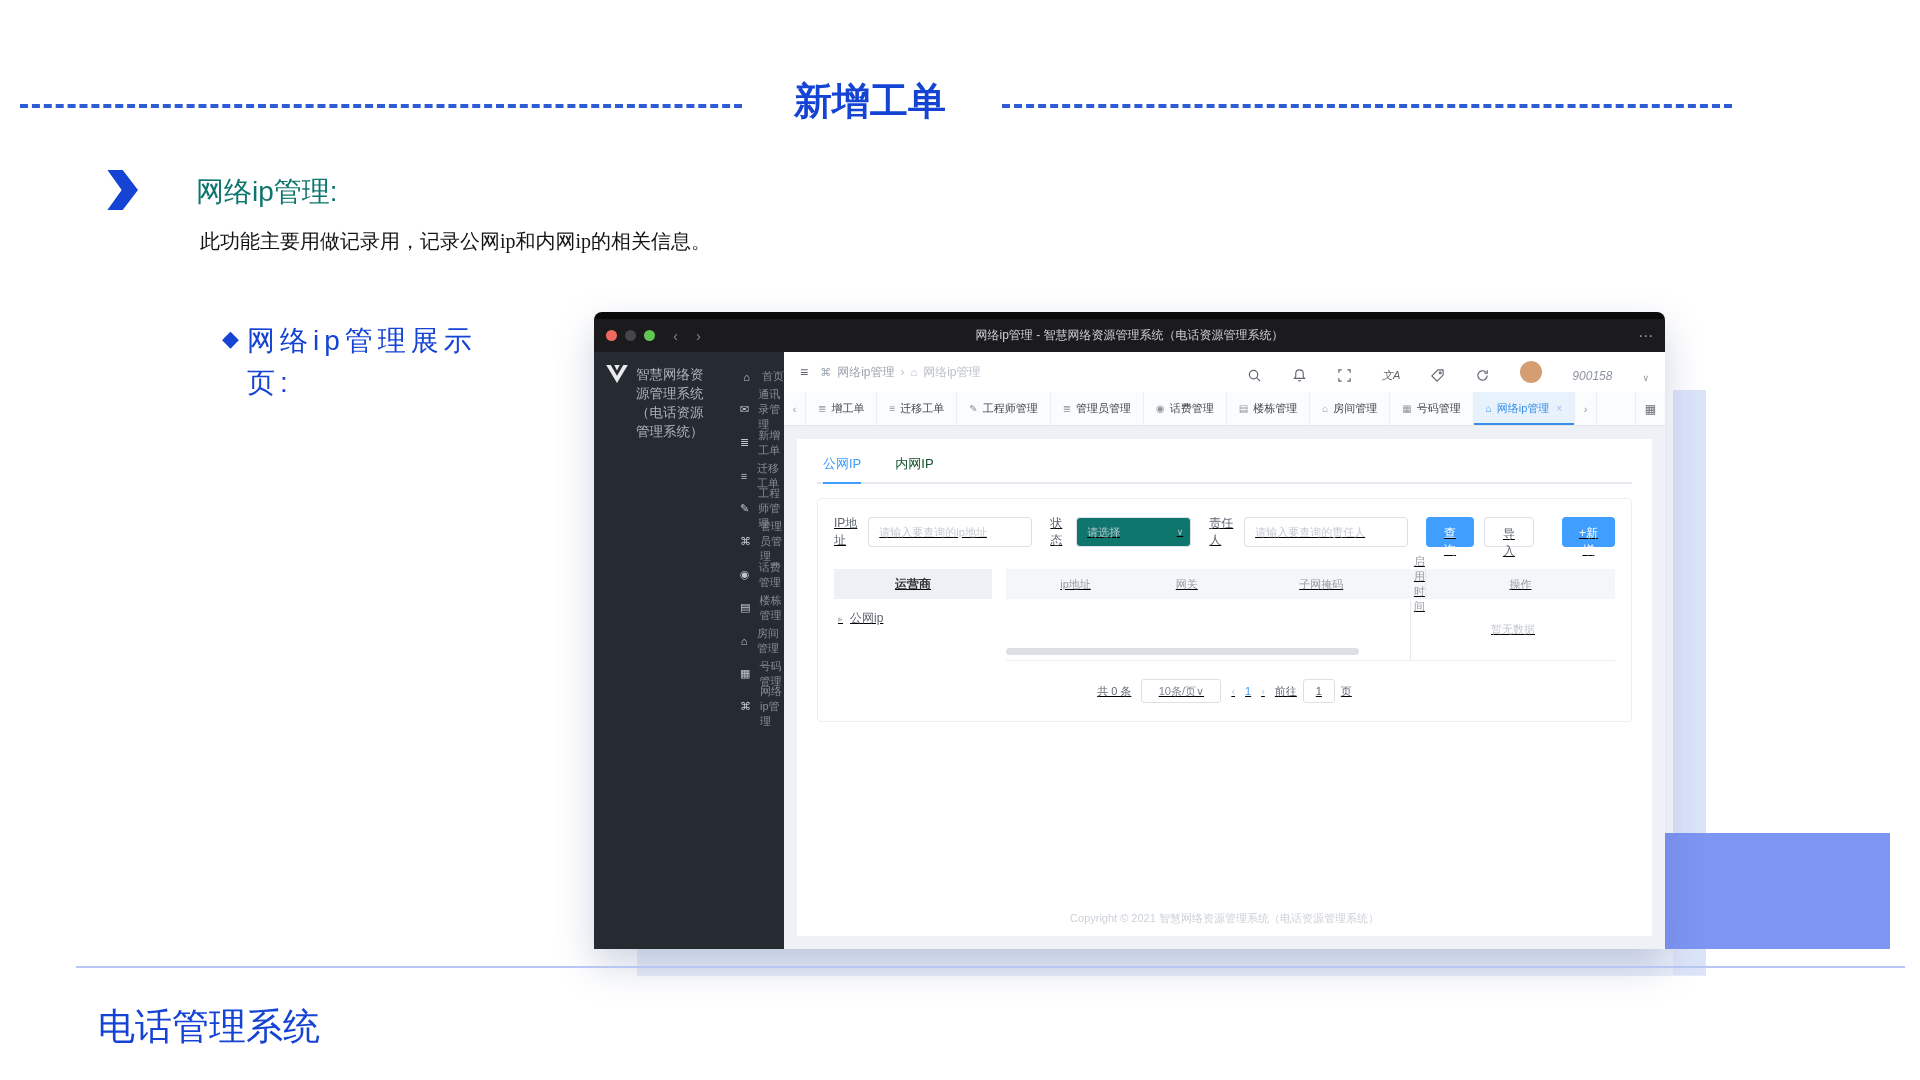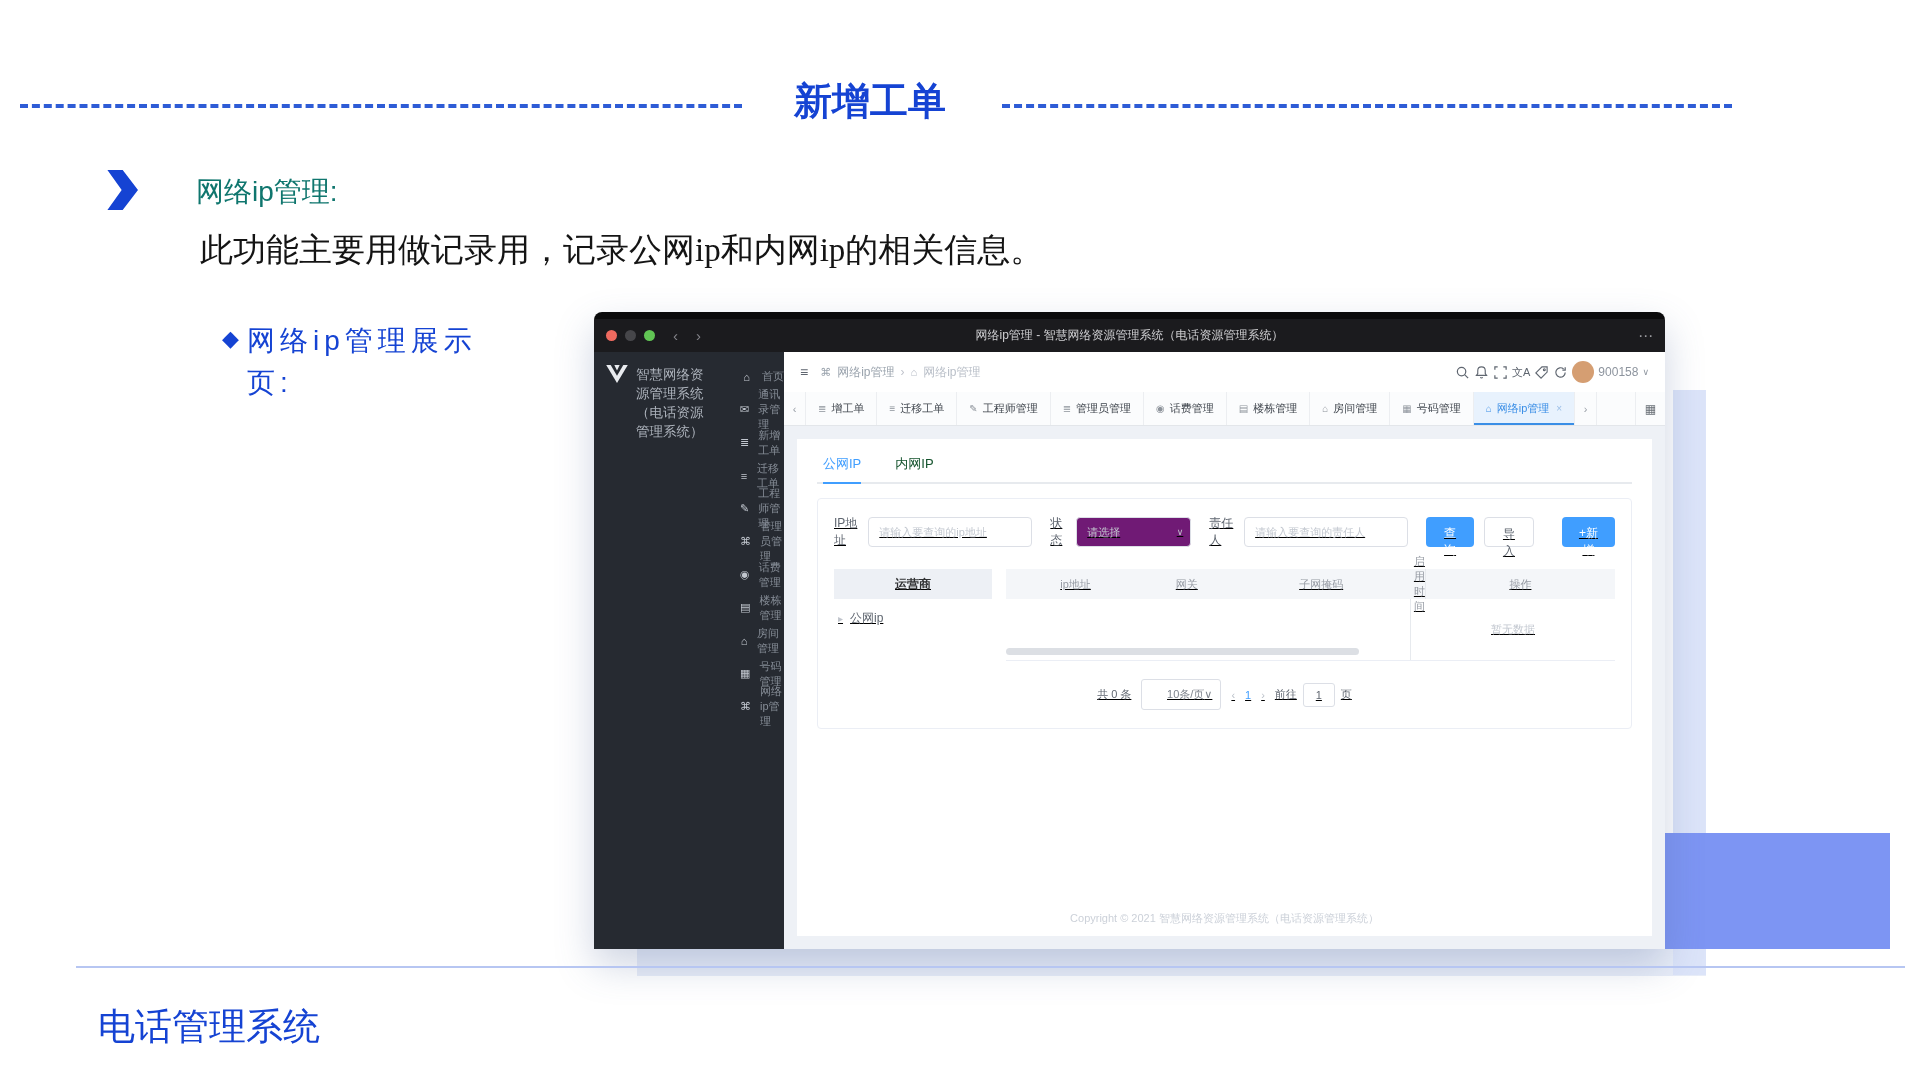--- a/index.html
+++ b/index.html
@@ -9,21 +9,21 @@
 
   
   .dash { position:absolute; top:104px; border-top:4px dashed #2e5cd6; }
   .dash-left  { left:20px;  width:722px; }
   .dash-right { left:1002px; width:730px; }
   .slide-title { position:absolute; top:76px; left:760px; width:220px; text-align:center;
                  font-size:38px; font-weight:bold; color:#1543d3; }
   .bullet-chevron { position:absolute; top:170px; left:104px; width:34px; height:40px; background:#1543d3;
                     clip-path:polygon(10% 0,55% 0,100% 50%,55% 100%,10% 100%,52% 50%); }
   .section-heading { position:absolute; top:173px; left:196px; font-size:28px; color:#0f766e; }
-  .description { position:absolute; top:228px; left:200px; font-size:33px; color:#141414;
+  .description { position:absolute; top:228px; left:200px; font-size:20px; color:#141414;
                  font-family:"Liberation Serif","DejaVu Serif",serif; }
   .sub-bullet { position:absolute; top:320px; left:222px; width:300px; display:flex; }
   .diamond { font-size:22px; color:#1543d3; margin:6px 8px 0 0; }
   .sub-bullet-text { width:250px; font-size:28px; color:#1543d3; letter-spacing:5px; line-height:42px; }
   .slide-footer { position:absolute; top:1002px; left:98px; font-size:37px; color:#1543d3; }
   .hairline { position:absolute; top:966px; left:76px; width:1829px; height:2px; background:#b7c6f2; z-index:4; }
   .deco-strip { position:absolute; left:1673px; top:390px; width:33px; height:585px; background:#dce4f9; z-index:1; }
   .deco-block { position:absolute; left:1665px; top:833px; width:225px; height:116px; background:#7d95f3; z-index:2; }
   .deco-band  { position:absolute; left:637px; top:942px; width:1069px; height:34px; background:#e8edf8; z-index:0; }
 
@@ -50,21 +50,21 @@
                font-size:11px; color:#868d97; cursor:pointer; }
   .side-item .ic { width:13px; font-size:11px; color:#c2c7cf; text-align:center; }
 
   
   .main { flex:1; display:flex; flex-direction:column; background:#eef1f6; min-width:0; }
   .app-header { height:40px; background:#fff; display:flex; align-items:center; padding:0 16px; gap:12px; flex:none; }
   .collapse-ic { font-size:14px; color:#5f6670; }
   .crumb { display:flex; align-items:center; gap:6px; font-size:12px; }
   .crumb .cic { font-size:11px; }
   .crumb-1 { color:#9aa3ad; } .crumb-sep { color:#c0c4cc; } .crumb-2 { color:#b9bfc8; }
-  .header-right { margin-left:auto; display:flex; align-items:center; gap:4px; }
+  .header-right { margin-left:auto; display:flex; align-items:flex-end; gap:30px;font-style:italic; }
   .hicon svg { display:block; }
   .translate-ic { font-size:11px; color:#5f6670; }
   .avatar { width:22px; height:22px; border-radius:50%; background:#d59e72; }
   .user { font-size:12px; color:#8d949e; }
   .user-caret { font-size:9px; color:#8d949e; }
 
   
   .tabbar { height:34px; background:#fbfcfd; display:flex; align-items:stretch; border-bottom:1px solid #e3e6ea;
             font-size:11px; color:#40464e; overflow:hidden; flex:none; }
   .tab-arrow { width:22px; display:flex; align-items:center; justify-content:center; color:#9aa0a8;
@@ -86,21 +86,21 @@
 
   .card { margin-top:14px; border:1px solid #ebeef5; border-radius:4px; padding:16px 16px 18px;text-decoration:underline; }
   .form-row { display:flex; align-items:center; font-size:12px; color:#5f6670; }
   .form-row label { margin-right:8px; }
   .lbl-gap { margin-left:18px; }
   .inp { height:30px; width:168px; border:1px solid #dcdfe6; border-radius:4px; padding:0 10px;
          font-size:11px; color:#333; outline:none; background:#fff; font-family:inherit; }
   .inp::placeholder { color:#c3c8d0; }
   .sel { height:30px; width:148px; border:1px solid #dcdfe6; border-radius:4px; padding:0 7px 0 10px;
          display:flex; align-items:center; justify-content:space-between; color:#c3c8d0; font-size:11px;
-         background:#701a75; cursor:pointer; }
+         background:#0f766e; cursor:pointer; }
   .sel .caret { color:#c0c4cc; font-size:9px; }
   .btn { height:30px; border-radius:4px; font-size:12px; padding:8px 15px; border:none; cursor:pointer; font-family:inherit; }
   .btn-primary { background:#409eff; color:#fff; }
   .btn-plain { background:#fff; border:1px solid #dcdfe6; color:#5f6670; }
   .m18{margin-left:18px;} .m10{margin-left:10px;} .m28{margin-left:28px;}
 
   .table-region { margin-top:20px; display:flex; gap:14px; }
   .tree { width:158px; flex:none; }
   .tree-header { height:30px; background:#edf0f5; display:flex; align-items:center; justify-content:center;
                  font-size:12px; font-weight:bold; color:#303133; }
@@ -112,22 +112,22 @@
   .th { display:flex; align-items:center; justify-content:center; }
   .th1{width:150px;} .th2{width:90px;} .th3{width:200px;} .th4{flex:1;} .th5{width:205px; border-left:1px solid #e7eaee;}
   .tbl-body { height:62px; border-bottom:1px solid #ebeef5; position:relative; display:flex; }
   .tbl-fill { flex:1; }
   .tbl-op { width:205px; border-left:1px solid #e7eaee; display:flex; align-items:center; justify-content:center;
             font-size:11px; color:#c3c8d0; }
   .hscroll { position:absolute; left:0; bottom:5px; width:58%; height:7px; background:#dcdfe4; border-radius:4px; }
 
   .pagination { margin-top:18px; display:flex; justify-content:center; align-items:center; gap:10px;
                 font-size:11px; color:#5f6670; }
-  .page-size { width:80px; height:31px; border:1px solid #dcdfe6; border-radius:3px; display:flex;
-               align-items:center; justify-content:flex-end; padding:6px 8px; color:#7d838c; cursor:pointer; }
+  .page-size { width:80px; height:24px; border:1px solid #dcdfe6; border-radius:3px; display:flex;
+               align-items:center; justify-content:center; padding:6px 8px; color:#7d838c; cursor:pointer; }
   .pg-arrow { color:#b9bfc8; cursor:pointer; }
   .pg-cur { color:#409eff; cursor:pointer; }
   .goto { display:flex; align-items:center; gap:6px; }
   .goto-input { width:32px; height:24px; border:1px solid #dcdfe6; border-radius:3px; text-align:center;
                 font-size:11px; color:#5f6670; outline:none; font-family:inherit; }
   .copyright { position:absolute; left:0; right:0; bottom:10px; text-align:center; font-size:11px; color:#ccd1d9; }
 </style>
 </head>
 <body>
 

